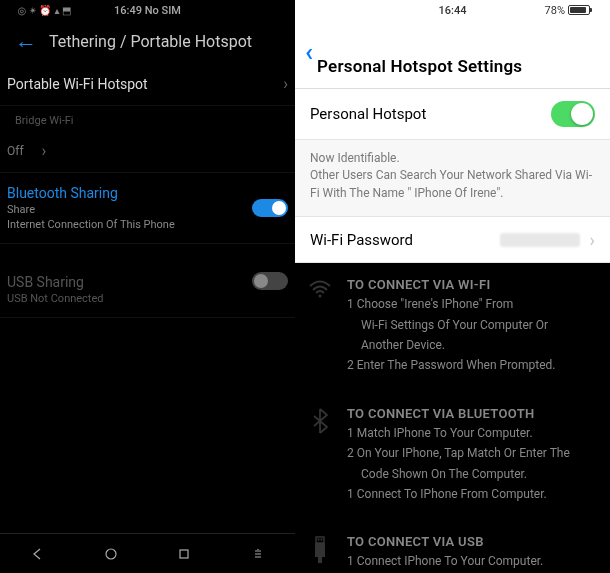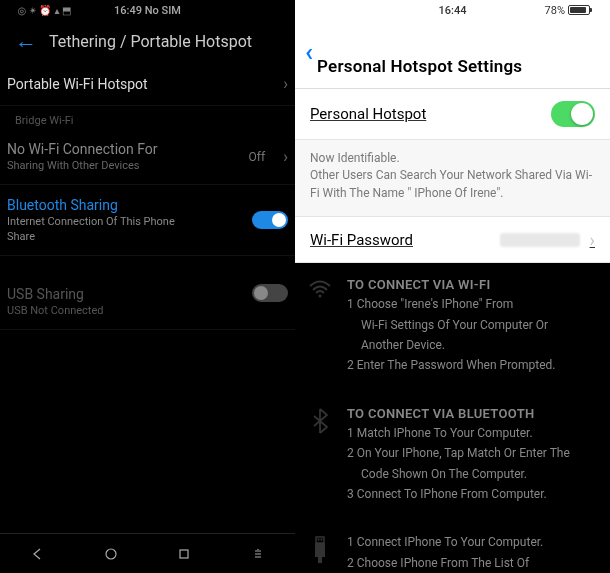--- a/index.html
+++ b/index.html
@@ -47,21 +47,21 @@
 
     
     .navbar { position: absolute; bottom: 0; left: 0; width: 295px; height: 40px; background: #000; display: flex; align-items: center; justify-content: space-around; border-top: 1px solid #222; }
     .navbtn { width: 16px; height: 16px; display: flex; align-items: center; justify-content: center; color: #aaa; cursor: pointer; }
 
     
     .header-r { display: flex; align-items: center; padding: 8px 10px 12px; gap: 4px; border-bottom: 1px solid #ddd; }
     .back-r { color: #007aff; font-size: 26px; font-weight: 600; cursor: pointer; line-height: 1; }
     .title-r { font-size: 17px; font-weight: 600; color: #000; letter-spacing: .2px; margin-top: 28px; }
 
-    .ios-row { background: #fff; padding: 12px 15px; display: flex; align-items: center; justify-content: space-between; border-bottom: 1px solid #e5e5e5; text-decoration: underline; }
+    .ios-row { background: #fff; padding: 12px 15px; display: flex; align-items: center; justify-content: space-between; border-bottom: 1px solid #e5e5e5; }
     .ios-row-title { font-size: 15px; color: #000; }
 
     .ios-info { background: #f7f7f7; padding: 10px 15px 14px; font-size: 12px; color: #7a7a7a; line-height: 1.45; border-bottom: 1px solid #e5e5e5; }
 
     .pw-blur { width: 80px; height: 14px; background: #e8e8e8; border-radius: 3px; filter: blur(1px); }
     .pw-right { display: flex; align-items: center; gap: 10px; }
     .chev-r { color: #c7c7cc; font-size: 18px; }
 
     .instr-block { background: #000000; padding: 14px 12px 14px 10px; display: flex; gap: 12px; border-bottom: 0; }
     .instr-icon { width: 30px; display: flex; justify-content: center; padding-top: 2px; color: #333; font-size: 22px; }
@@ -92,35 +92,31 @@
 
     <div class="row">
       <div>
         <div class="row-main">Portable Wi-Fi Hotspot</div>
       </div>
       <span class="chev-l">›</span>
     </div>
 
     <div class="row-label">Bridge Wi-Fi</div>
     <div class="row">
-      <div>
-        <div class="row-main" style="color:#888">No Wi-Fi Connection For</div>
-        <div class="row-sub">Sharing With Other Devices</div>
-      </div>
       <span class="off-text">
           <span>Off</span> 
           <span class="chev-l">›</span>
         </span>
     </div>
 
     <div class="row">
       <div>
         <div class="bt-title">Bluetooth Sharing</div>
+        <div class="row-sub" style="color:#888">Share</div>
         <div class="row-sub" style="color:#888">Internet Connection Of This Phone</div>
-        <div class="row-sub" style="color:#888">Share</div>
       </div>
       <div class="toggle on">
           <div class="knob"></div>
         </div>
     </div>
 
     <div class="row disabled">
       <div>
         <div class="row-main">USB Sharing</div>
         <div class="row-sub" style="color:#555">USB Not Connected</div>
@@ -210,34 +206,35 @@
       <div class="instr-icon">
         <svg width="18" height="26" viewBox="0 0 18 26">
             <path d="M9 1 L9 25 M9 1 L16 7 L3 18 M9 25 L16 19 L3 8" stroke="#333" stroke-width="1.8" fill="none" stroke-linejoin="round"></path>
           </svg>
       </div>
       <div class="instr-body">
         <div class="instr-title">TO CONNECT VIA BLUETOOTH</div>
         <div class="instr-line">1 Match IPhone To Your Computer.</div>
         <div class="instr-line">2 On Your IPhone, Tap Match Or Enter The</div>
         <div class="instr-line instr-sub">Code Shown On The Computer.</div>
-        <div class="instr-line">3 Connect To IPhone From Computer.</div>
+        <div class="instr-line">1 Connect To IPhone From Computer.</div>
       </div>
     </div>
 
     <div class="instr-block">
       <div class="instr-icon">
         <svg width="16" height="28" viewBox="0 0 16 28">
             <rect x="4" y="1" width="8" height="6" fill="none" stroke="#333" stroke-width="1.5"></rect>
             <rect x="5.5" y="2.5" width="2" height="2" fill="#333"></rect>
             <rect x="8.5" y="2.5" width="2" height="2" fill="#333"></rect>
             <rect x="3" y="7" width="10" height="14" fill="#333"></rect>
             <rect x="6" y="21" width="4" height="6" fill="#333"></rect>
           </svg>
       </div>
       <div class="instr-body">
+        <div class="instr-title">TO CONNECT VIA USB</div>
         <div class="instr-line">1 Connect IPhone To Your Computer.</div>
         <div class="instr-line">2 Choose IPhone From The List Of</div>
       </div>
     </div>
 
   </div>
 </div>
 
 </body></html>

